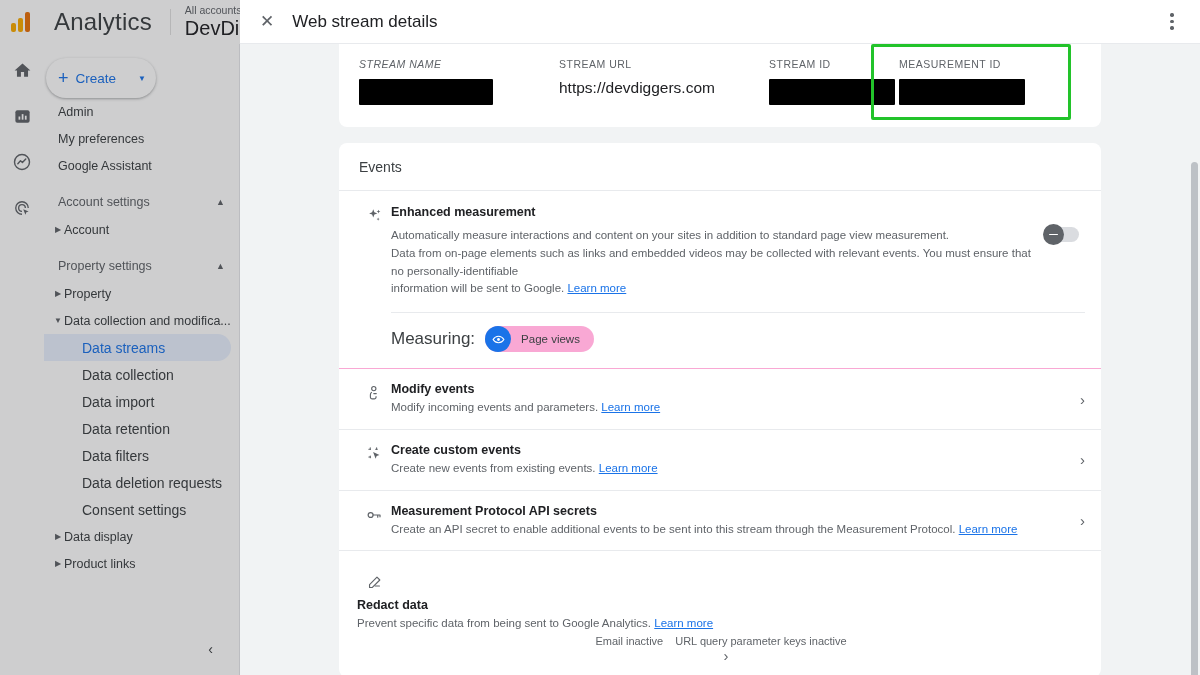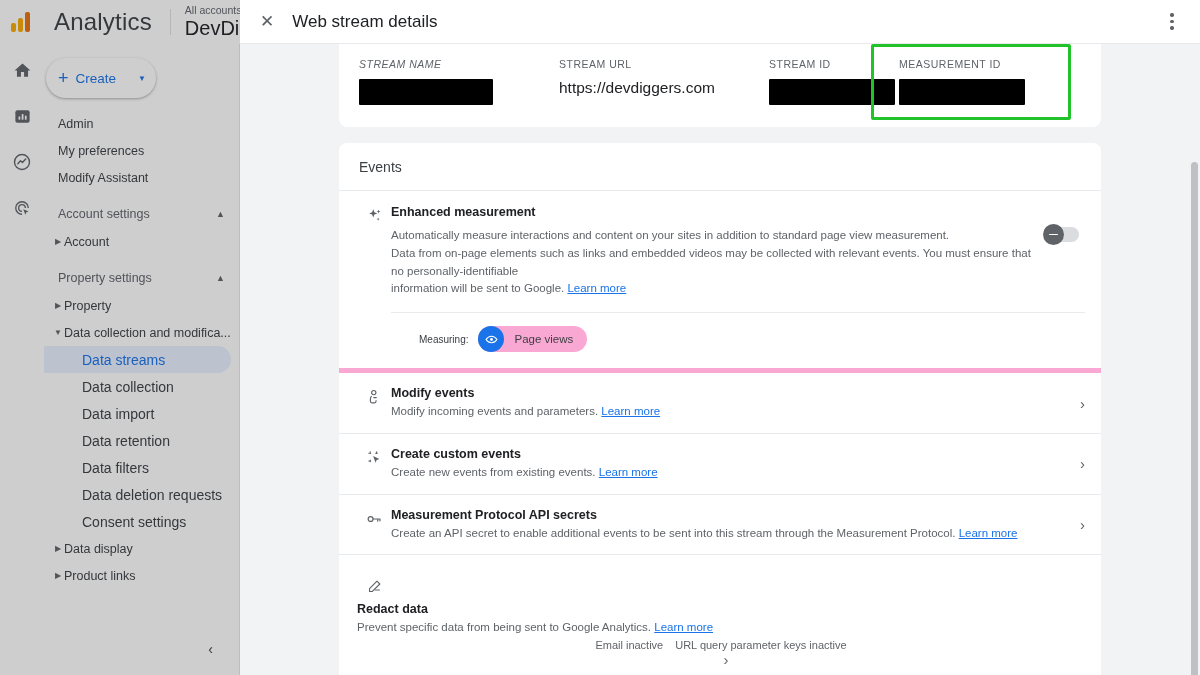--- a/index.html
+++ b/index.html
@@ -50,21 +50,21 @@
   }
   .create-btn {
     margin: 4px 0 0 2px; width: 110px; height: 40px; border-radius: 20px;
     background: #fff; border: none; box-shadow: 0 1px 3px rgba(60,64,67,.30), 0 1px 2px rgba(60,64,67,.15);
     display: flex; align-items: center; gap: 7px; padding: 0 10px 0 12px;
     color: #1a73e8; font-size: 13.5px; font-family: inherit; cursor: pointer;
   }
   .create-plus { font-size: 18px; line-height: 1; font-weight: 400; }
   .create-caret { margin-left: auto; font-size: 8px; }
 
-  .nav-list { margin-top: 12px; }
+  .nav-list { margin-top: 0; }
   .nav-item {
     height: 27px; display: flex; align-items: center;
     font-size: 12.5px; color: #3c4043; padding-left: 14px; cursor: pointer;
     white-space: nowrap;
   }
   .nav-group-head {
     height: 28px; display: flex; align-items: center; justify-content: space-between;
     font-size: 12.5px; color: #5f6368; padding: 0 14px 0 14px; margin-top: 9px; cursor: pointer;
   }
   .nav-sub {
@@ -175,21 +175,21 @@
   }
   .toggle .knob {
     position: absolute; left: -2px; top: -3px; width: 21px; height: 21px; border-radius: 50%;
     background: #5f6368; display: flex; align-items: center; justify-content: center;
   }
   .toggle .knob::after { content: ""; width: 9px; height: 1.7px; background: #fff; border-radius: 1px; }
   .em-sep { height: 1px; background: #e8eaed; margin: 14px 0 0 34px; }
   .measuring-line {
     display: flex; align-items: center; gap: 10px; padding: 13px 0 16px 34px;
   }
-  .measuring-label { font-size: 10px; color: #3c4043; margin-left: 28px; }
+  .measuring-label { font-size: 17px; color: #3c4043; }
   .chip {
     display: inline-flex; align-items: center; height: 26px; border-radius: 13px;
     background: #f9a8d4; padding-right: 14px; cursor: pointer;
   }
   .chip-dot {
     width: 26px; height: 26px; border-radius: 50%; background: #1a73e8;
     display: flex; align-items: center; justify-content: center; color: #fff; flex: 0 0 26px;
   }
   .chip-text { font-size: 11.5px; color: #3c4043; padding-left: 10px; }
 
@@ -258,21 +258,21 @@
     <div class="ga-nav">
       <button class="create-btn">
         <span class="create-plus">+</span>
         <span>Create</span>
         <span class="create-caret">▼</span>
       </button>
 
       <div class="nav-list">
         <div class="nav-item">Admin</div>
         <div class="nav-item">My preferences</div>
-        <div class="nav-item">Modify Assistant</div>
+        <div class="nav-item">Google Assistant</div>
 
         <div class="nav-group-head">
           <span>Account settings</span>
           <span class="chev-up">▲</span>
         </div>
         <div class="nav-sub">
           <span class="tri">▶</span>
           <span>Account</span>
         </div>
 
@@ -383,21 +383,21 @@
                   <svg width="13" height="13" viewBox="0 0 24 24" fill="none" stroke="#fff" stroke-width="2">
                     <path d="M2 12s3.6-6 10-6 10 6 10 6-3.6 6-10 6-10-6-10-6z"></path>
                     <circle cx="12" cy="12" r="2.6" fill="#fff" stroke="none"></circle>
                   </svg>
                 </span>
                 <span class="chip-text">Page views</span>
               </span>
             </div>
           </div>
 
-          <div class="row" style="border-top:5px solid #f9a8d4">
+          <div class="row" style="border-top:1px solid #f9a8d4">
             <div class="row-icon">
               <svg width="17" height="17" viewBox="0 0 24 24" fill="none" stroke="currentColor" stroke-width="1.6">
                 <circle cx="11" cy="6.5" r="3"></circle>
                 <path d="M8.2 11.5c-1.2.8-2 2.2-2 3.8v3.2a2.5 2.5 0 0 0 2.5 2.5h3a2.5 2.5 0 0 0 2.5-2.5v-1.2"></path>
                 <path d="M11 13.5h3.5" stroke-linecap="round"></path>
               </svg>
             </div>
             <div class="row-main">
               <div class="row-title">Modify events</div>
               <div class="row-desc">

